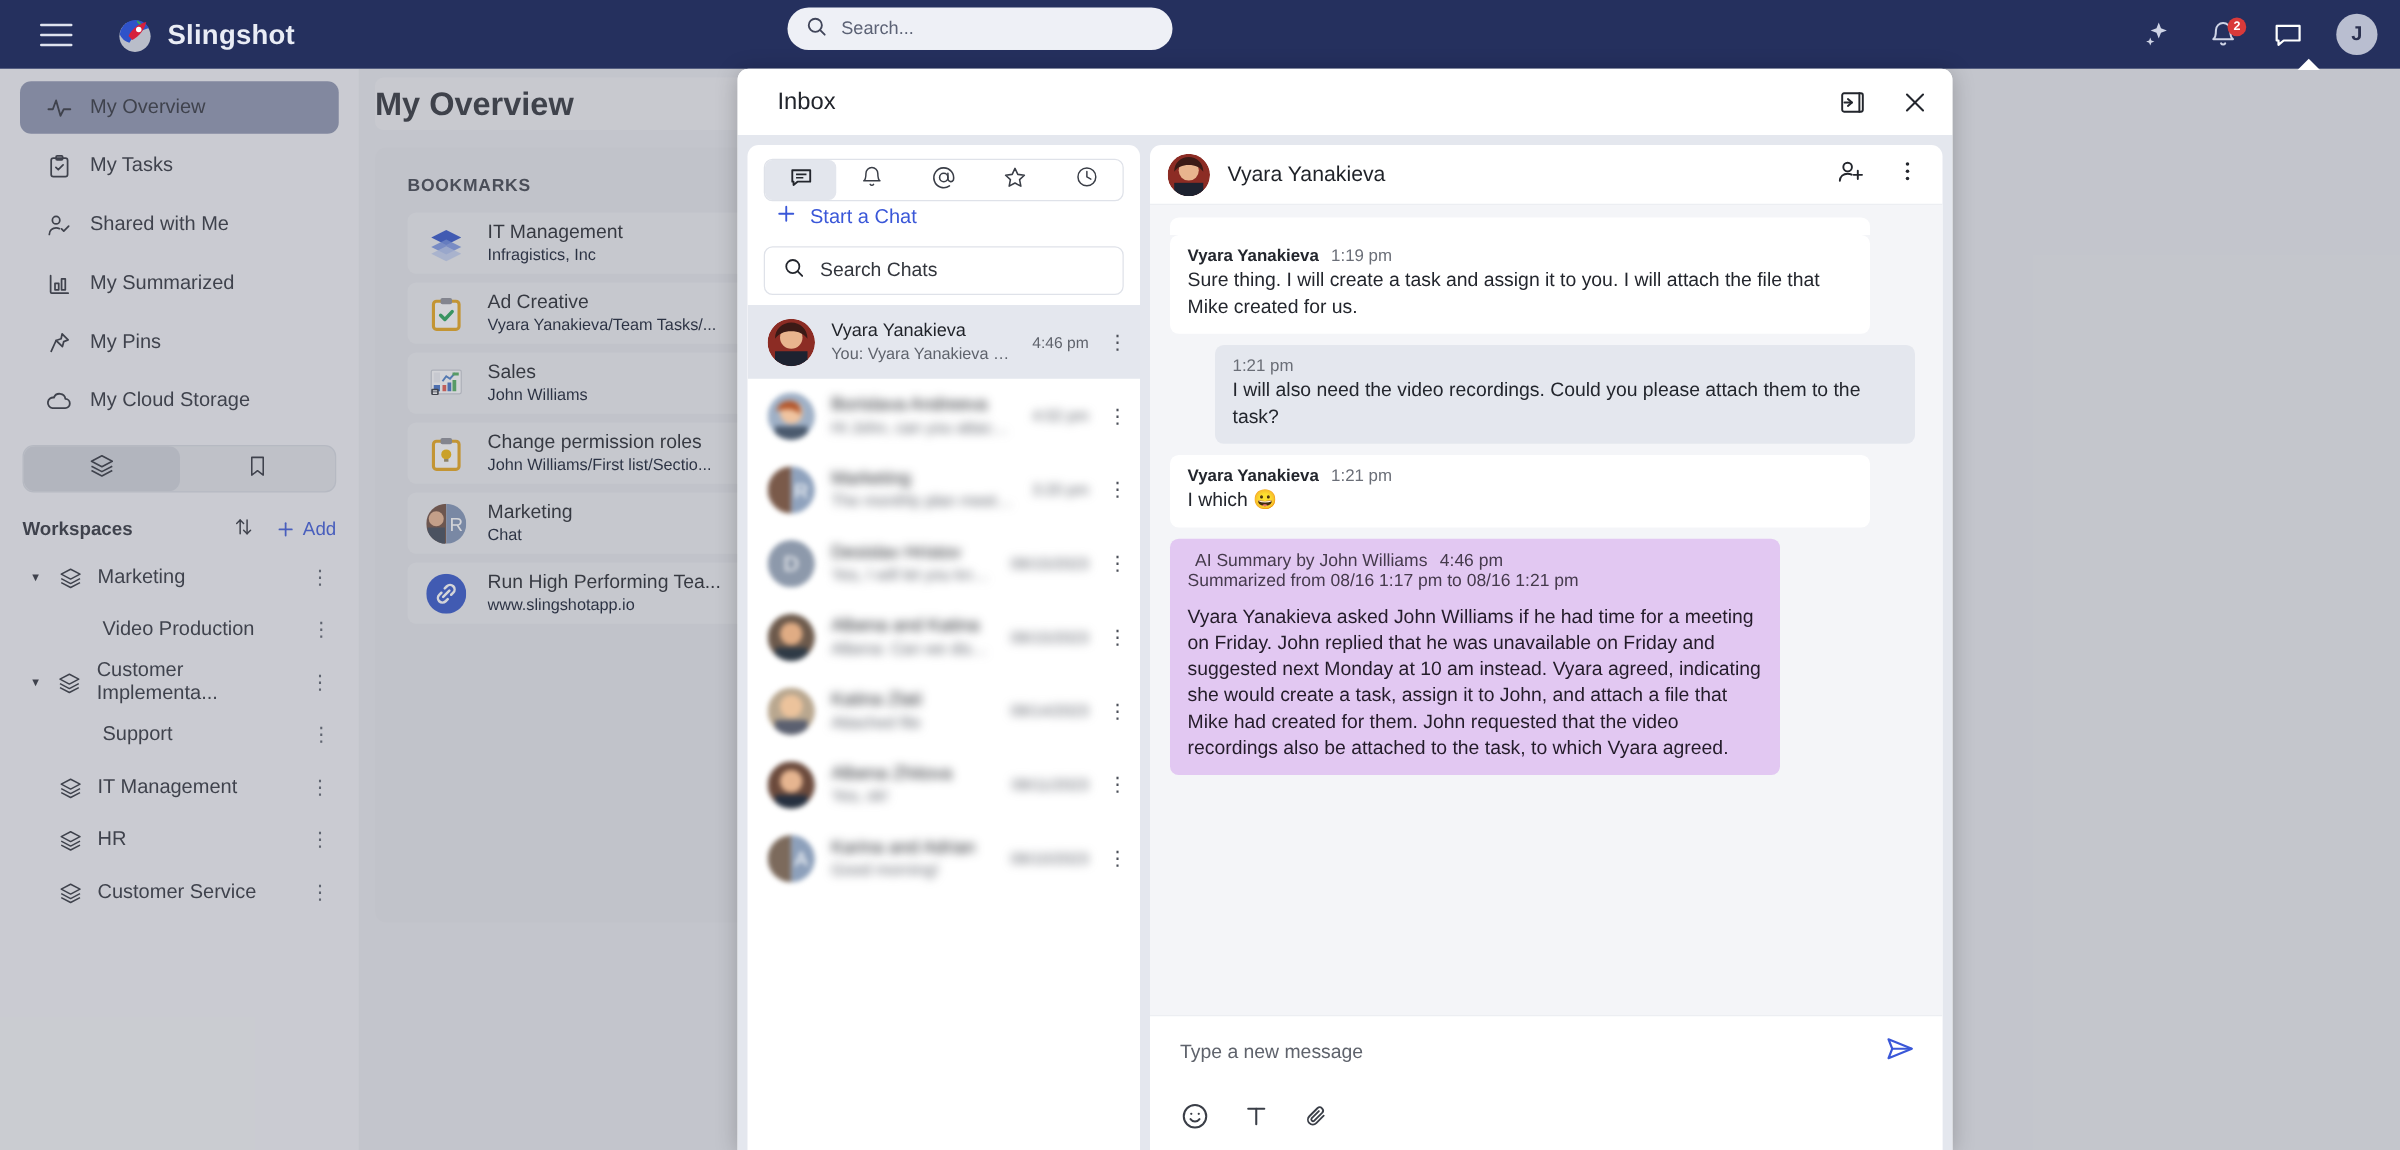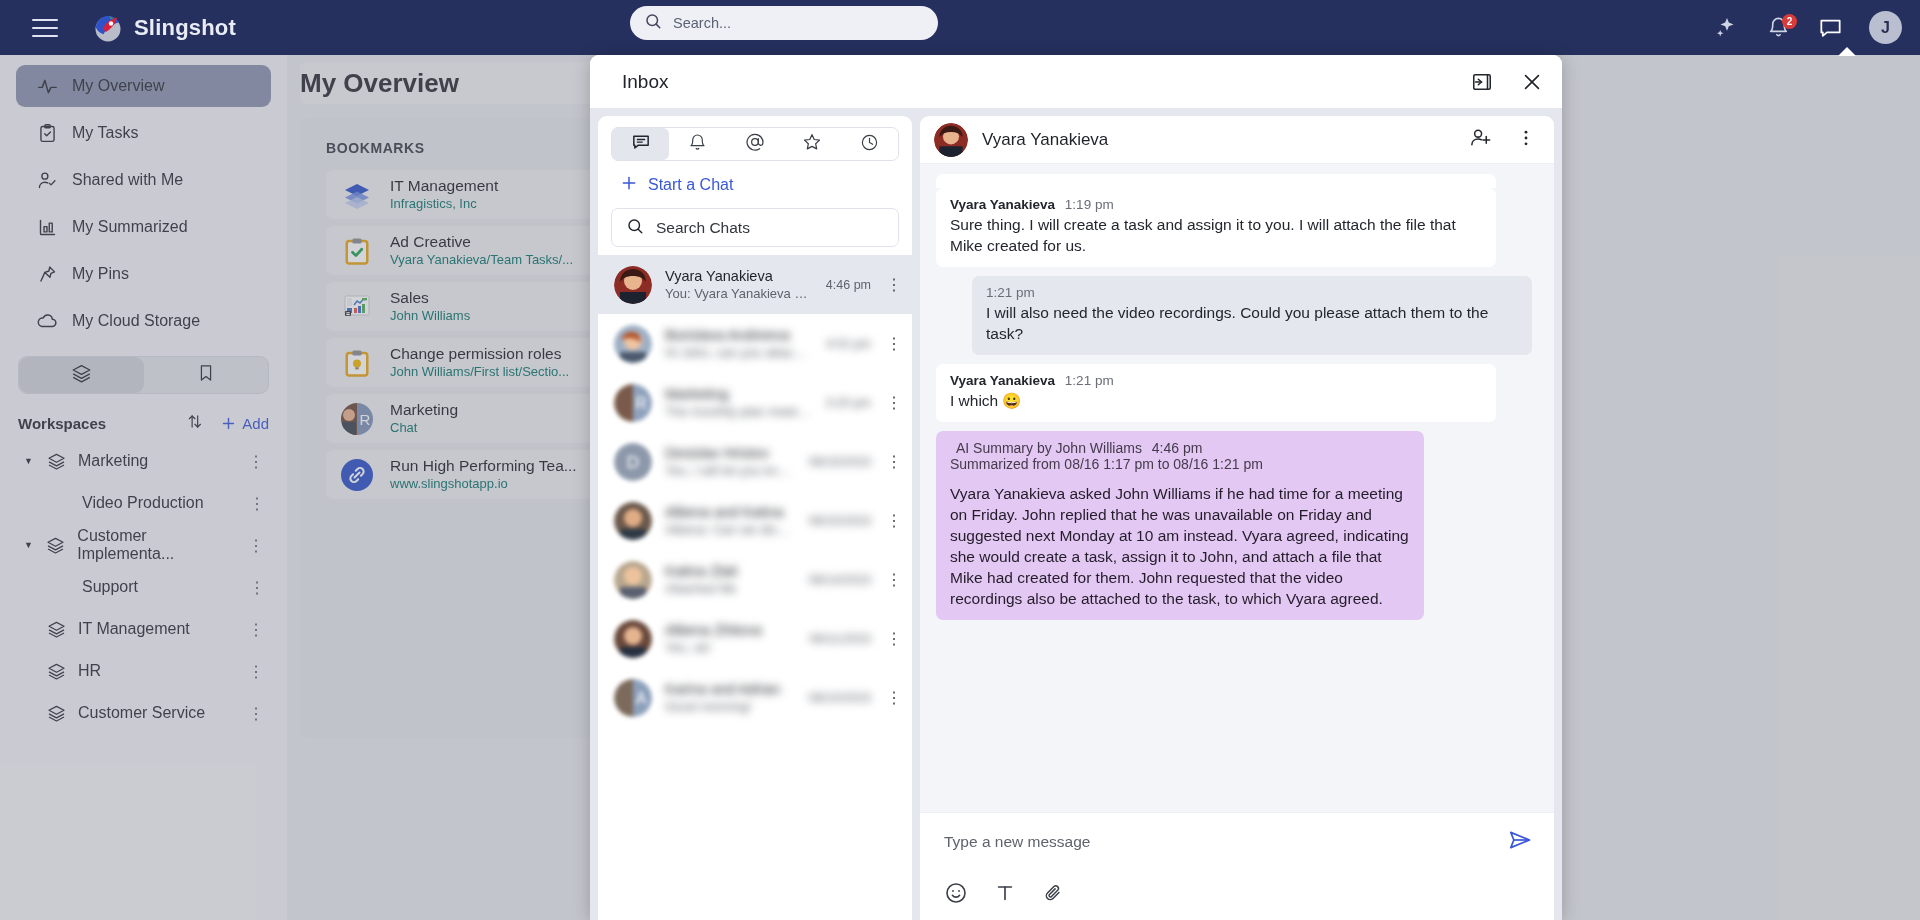--- a/index.html
+++ b/index.html
@@ -96,21 +96,21 @@
   }
   .bm-head { font-size:14px; font-weight:bold; color:#3c4049; letter-spacing:.6px; padding:22px 0 0 26px; }
   .bm-list { padding:14px 20px 0 26px; }
   .bm-row {
     height:49px; background:#eceef1; border-radius:7px; margin-bottom:7px;
     display:flex; align-items:center; padding:0 14px; gap:16px; cursor:pointer;
   }
   .bm-ic { width:34px; height:34px; flex:0 0 34px; display:flex; align-items:center; justify-content:center; position:relative; }
   .bm-txt { display:flex; flex-direction:column; justify-content:center; min-width:0; }
   .bm-title { font-size:15.5px; color:#1f2228; line-height:18px; }
-  .bm-sub { font-size:13px; color:#0f766e; line-height:17px; white-space:nowrap; overflow:hidden; text-overflow:ellipsis; }
+  .bm-sub { font-size:13px; color:#0f172a; line-height:17px; white-space:nowrap; overflow:hidden; text-overflow:ellipsis; }
   .bm-dots { margin-left:auto; color:#5a5f6b; font-size:17px; }
 
   
   .dimmer { position:absolute; left:0; top:55px; width:1920px; height:865px; background:rgba(110,114,125,.30); }
 
   
   .inbox {
     position:absolute; left:590px; top:55px; width:972px; height:865px;
     background:#ffffff; border-radius:9px 9px 0 0;
     box-shadow:0 2px 18px rgba(0,0,0,.22);
@@ -125,21 +125,21 @@
 
   
   .chatlist { width:314px; background:#fff; border-radius:9px 9px 0 0; display:flex; flex-direction:column; overflow:hidden; }
   .tabbar {
     margin:11px 13px 0 13px; height:34px; border:1px solid #dfe2e9; border-radius:7px;
     display:flex; align-items:center;
   }
   .tabbar > div { flex:1; height:100%; display:flex; align-items:center; justify-content:center; cursor:pointer; border-radius:6px; }
   .tabbar > div.on { background:#e3e6ed; }
   .startchat {
-    margin:13px 0 0 22px; display:flex; align-items:center; gap:10px;
+    margin:1px 0 0 22px; display:flex; align-items:center; gap:10px;
     color:#3a57d8; font-size:16px; cursor:pointer;
   }
   .chatsearch {
     margin:12px 13px 0 13px; height:39px; border:1px solid #dfe2e9; border-radius:7px;
     display:flex; align-items:center; gap:12px; padding:16px 14px;
   }
   .chatsearch .ph { color:#33363d; font-size:15.5px; }
   .chatscroll { flex:1; overflow:hidden; margin-top:8px; }
   .chatrow { height:59px; display:flex; align-items:center; padding:0 8px 0 16px; gap:13px; cursor:pointer; }
   .chatrow.sel { background:#e4e7ee; }

